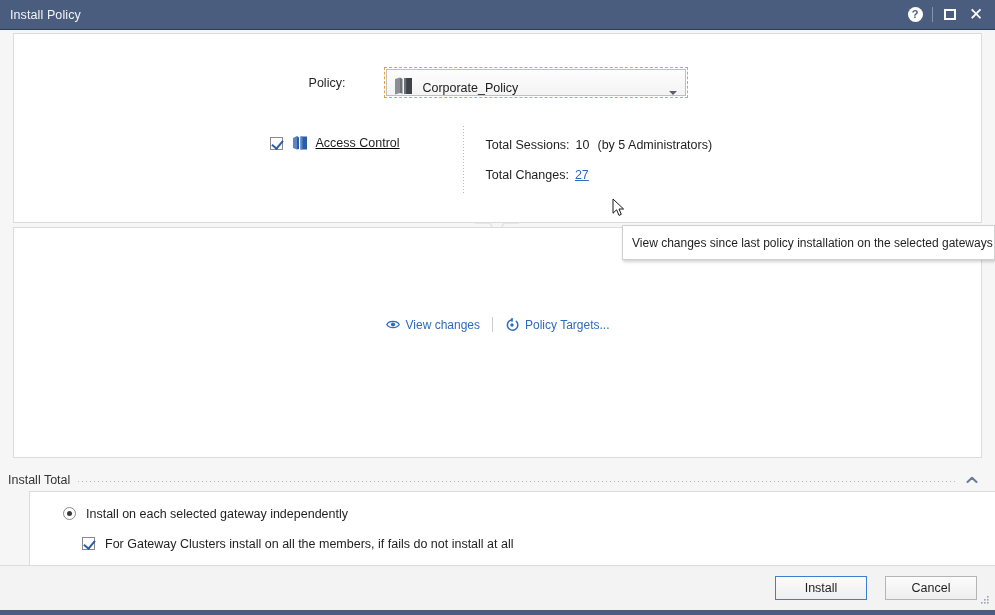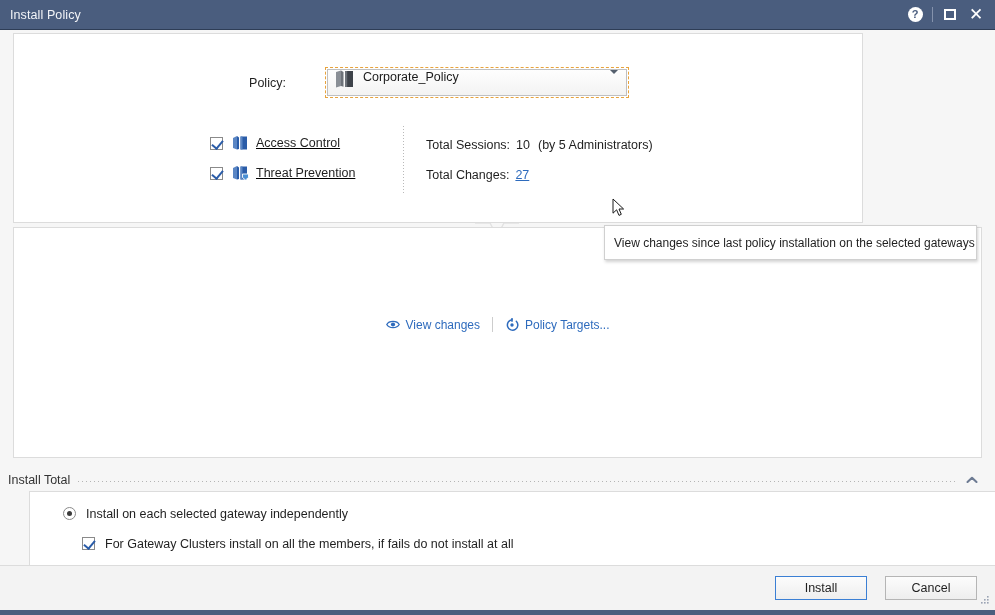--- a/index.html
+++ b/index.html
@@ -60,39 +60,39 @@
     left: -5px; top: 29px;
     width: 995px; height: 581px;
     background: #f6f6f6;
     border-top: 1px solid #2e3d56;
   }
 
   
   #policy-panel {
     position: absolute;
     left: 13px; top: 3px;
-    width: 850px; height: 190px;
+    width: 969px; height: 190px;
     background: #ffffff;
     border: 1px solid #dcdcdc;
   }
   #policy-row {
     position: absolute; left: 0; top: 35px; width: 100%;
     display: flex; align-items: center; justify-content: center;
   }
   #policy-label {
     font-size: 12.5px; color: #1f1f1f; margin-right: 10px;
   }
   #policy-combo {
     position: relative;
     width: 300px; height: 27px;
     background: linear-gradient(to bottom,#fefefe,#f3f3f3);
     border: 1px solid #c0c0c0;
     outline: 1px dashed #e8a33d;
     outline-offset: 1px;
-    display: flex; align-items: flex-start;
+    display: flex; align-items: flex-end;
     padding: 0 4px;
     margin-left: 31px;
   }
   .book-icon { width: 20px; height: 18px; margin: 0 8px 0 3px; flex: 0 0 auto; }
   #policy-value { font-size: 12.5px; color: #1b1b1b; }
   #combo-arrow {
     margin-left: auto; margin-right: 4px;
     width: 0; height: 0;
     border-left: 4px solid transparent;
     border-right: 4px solid transparent;
@@ -225,21 +225,21 @@
     border: 1px solid #b5b5b5;
     margin-left: 18px;
     cursor: pointer;
   }
   .btn.primary { border: 1px solid #3b7fd4; }
   #grip { position: absolute; right: 5px; bottom: 3px; width: 12px; height: 12px; }
 
   
   #tooltip {
     position: absolute;
-    left: 604px; top: 195px;
+    left: 622px; top: 195px;
     width: 373px; height: 35px;
     background: #ffffff;
     border: 1px solid #d0d0d0;
     box-shadow: 1px 2px 3px rgba(0,0,0,.18);
     display: flex; align-items: center;
     padding-left: 9px;
     font-size: 12px; color: #1f1f1f;
     z-index: 40;
   }
   
@@ -292,31 +292,20 @@
             <div class="cb checked"></div>
             <svg class="blade-icon" viewBox="0 0 17 16">
               <path d="M1,3 L5,1 L5,14.5 L1,13 Z" fill="#5b86c4"></path>
               <path d="M5,1 L7,2.5 L7,14 L5,14.5 Z" fill="#2a5ca8"></path>
               <rect x="8.5" y="1.5" width="6.5" height="13" fill="#2a5ca8"></rect>
               <rect x="8.5" y="1.5" width="2" height="13" fill="#5b86c4"></rect>
             </svg>
             <div class="blade-label">Access Control</div>
           </div>
 
-          <div class="blade-row">
-            <div class="cb checked"></div>
-            <svg class="blade-icon" viewBox="0 0 17 16">
-              <path d="M1,3 L5,1 L5,14.5 L1,13 Z" fill="#5b86c4"></path>
-              <path d="M5,1 L7,2.5 L7,14 L5,14.5 Z" fill="#2a5ca8"></path>
-              <rect x="8.5" y="1.5" width="6.5" height="13" fill="#2a5ca8"></rect>
-              <rect x="8.5" y="1.5" width="2" height="13" fill="#5b86c4"></rect>
-              <path d="M10.5,9 L16.5,9 L16.5,12.5 L13.5,15 L10.5,12.5 Z" fill="#4a8fd4" stroke="#ffffff" stroke-width="0.9"></path>
-            </svg>
-            <div class="blade-label">Threat Prevention</div>
-          </div>
 
         </div>
 
         <div id="v-dotted"></div>
 
         <div id="summary-col">
           <div class="sum-row">
             <span class="sum-label">Total Sessions:</span>
             <span class="sum-val">10</span>
             <span class="sum-note">(by 5 Administrators)</span>

